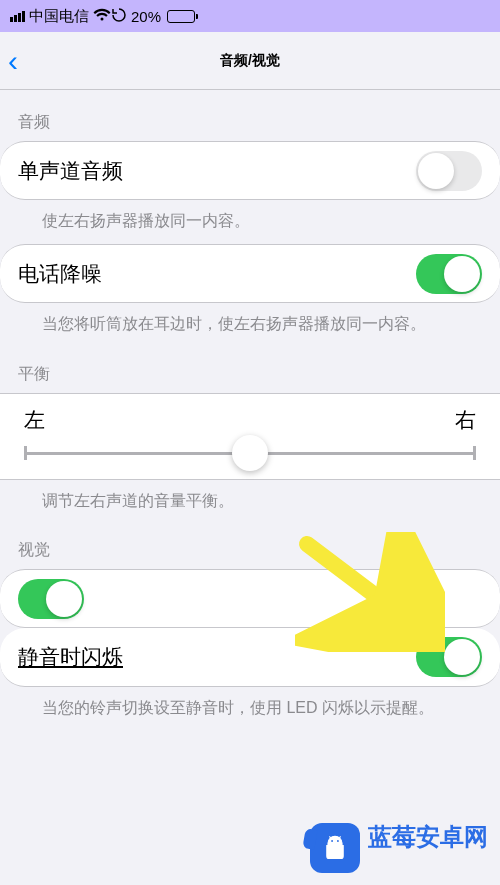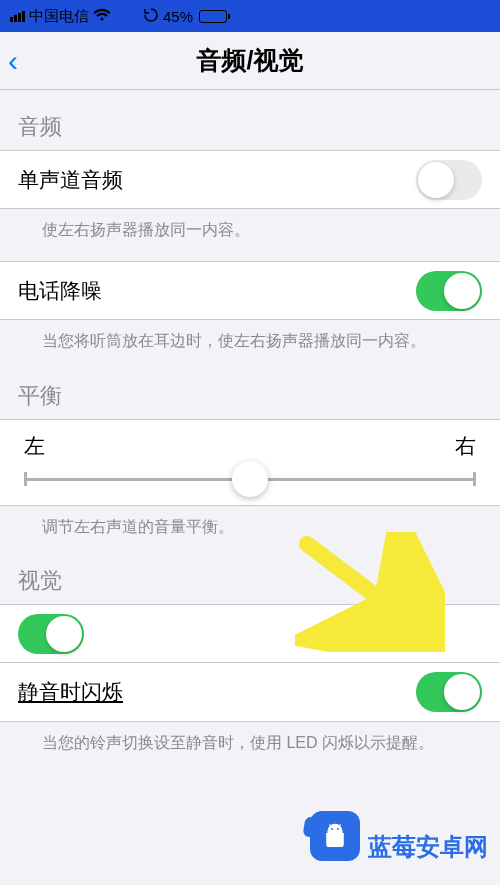--- a/index.html
+++ b/index.html
@@ -11,22 +11,21 @@
       overflow: hidden;
       position: relative;
     }
     .status-bar {
       height: 32px;
       display: flex;
       align-items: center;
       padding: 0 10px;
       font-size: 15px;
       font-weight: 500;
-      background: #1d4ed8;
-      gap: 32px;
+      background: #c4b5fd;
     }
     .status-left { display: flex; align-items: center; gap: 4px; }
     .status-center { flex: 1; text-align: center; font-weight: 600; }
     .status-right { display: flex; align-items: center; gap: 4px; }
     .signal-bars { display: flex; align-items: flex-end; gap: 1px; }
     .signal-bars span { width: 3px; background: #000; display: inline-block; }
     .signal-bars span:nth-child(1){height:5px;} .signal-bars span:nth-child(2){height:7px;}
     .signal-bars span:nth-child(3){height:9px;} .signal-bars span:nth-child(4){height:11px;}
     .battery { width: 28px; height: 13px; border: 1.5px solid #000; border-radius: 3px; position: relative; margin-left: 2px;}
     .battery::after { content: ''; position: absolute; right: -4px; top: 3px; width: 2px; height: 5px; background:#000; border-radius: 0 1px 1px 0;}
@@ -35,42 +34,43 @@
       height: 58px;
       display: flex;
       align-items: center;
       padding: 0 8px;
       background: #f2f2f7;
       border-bottom: 0.5px solid #c7c7cc;
       position: relative;
     }
     .back-button { display: flex; align-items: center; color: #007aff; font-size: 21px; cursor: pointer; }
     .back-chevron { font-size: 30px; line-height: 1; margin-right: -2px; font-weight: 300; }
-    .nav-title { position: absolute; left: 50%; transform: translateX(-50%); font-size: 25px; font-weight: 600; }
+    .nav-title { position: absolute; left: 50%; transform: translateX(-50%); font-size: 14px; font-weight: 600; }
     .section-header {
       padding: 22px 18px 8px;
       color: #8a8a8e;
-      font-size: 22px;
+      font-size: 16px;
     }
     .section-footer {
       padding: 10px 18px 6px;
       color: #8a8a8e;
       font-size: 16px;
       line-height: 1.4;
       margin-left: 24px;
     }
     .cell {
       background: #fff;
       min-height: 59px;
       display: flex;
       align-items: center;
       padding: 0 18px;
       font-size: 21px;
       border-top: 0.5px solid #c7c7cc;
       border-bottom: 0.5px solid #c7c7cc;
+      border-radius: 25px;
     }
     .cell + .cell { border-top: none; margin-top: -0.5px; text-decoration: underline; }
     .cell-label { flex: 1; }
     .switch {
       width: 66px; height: 40px;
       background: #e9e9ea;
       border-radius: 20px;
       position: relative;
       cursor: pointer;
     }
@@ -91,24 +91,24 @@
       padding: 12px 24px 24px;
     }
     .balance-labels { display: flex; justify-content: space-between; font-size: 21px; margin-bottom: 18px; }
     .slider-track { height: 3px; background: #b0b0b4; position: relative; }
     .slider-track::before, .slider-track::after { content:''; position:absolute; width:3px; height:14px; background:#b0b0b4; top:-5.5px; }
     .slider-track::before { left:0; } .slider-track::after { right:0; }
     .slider-thumb { width: 36px; height: 36px; background:#fff; border-radius:50%; position:absolute; top:-17px; left:50%; transform:translateX(-50%); box-shadow:0 2px 6px rgba(0,0,0,0.25); }
     .arrow-overlay { position: absolute; left: 295px; top: 532px; pointer-events: none; }
     .watermark {
       position: absolute;
-      bottom: 24px;
+      bottom: 12px;
       right: 12px;
       display: flex;
-      align-items: flex-end;
+      align-items: flex-start;
       gap: 8px;
     }
     .wm-logo { width: 50px; height: 50px; background: #2b6de5; border-radius: 12px; display:flex; align-items:center; justify-content:center; color:#fff; font-size:28px; position:relative; }
     .wm-logo::before { content:''; position:absolute; left:-6px; top:6px; width:12px; height:20px; background:#2b6de5; border-radius:6px 0 0 6px; transform:rotate(10deg);}
     .wm-text { color:#2b6de5; display:flex; flex-direction:column; line-height:1.15; }
     .wm-main { font-size: 24px; font-weight:700; }
     .wm-sub { font-size: 13px; letter-spacing:0.5px; }
     .orientation-icon { display:inline-block; transform: rotate(0deg); }
   </style>
 </head>
@@ -128,21 +128,21 @@
           <path d="M9 12.5a1.5 1.5 0 100-3 1.5 1.5 0 000 3zM3.3 7.2a8 8 0 0111.4 0l-1.5 1.5a6 6 0 00-8.4 0L3.3 7.2zM.5 4.4a12 12 0 0117 0L16 5.9a10 10 0 00-14 0L.5 4.4z" fill="#000"></path>
         </svg>
     </span>
   </div>
   <div class="status-right">
     <span class="orientation-icon">
       <svg width="16" height="16" viewBox="0 0 16 16">
           <path fill="none" stroke="#000" stroke-width="1.5" d="M2 8a6 6 0 106-6M2 2v4h4"></path>
         </svg>
     </span>
-    <span>45%</span>
+    <span>20%</span>
     <span class="battery"><span class="battery-fill"></span></span>
   </div>
 </div>
 
 <div class="nav-header">
   <div class="back-button">
     <span class="back-chevron">‹</span>
   </div>
   <div class="nav-title">音频/视觉</div>
 </div>
@@ -150,21 +150,21 @@
 <div class="section-header">音频</div>
 
 <div class="cell">
   <span class="cell-label">单声道音频</span>
   <span class="switch">
       <span class="knob"></span>
     </span>
 </div>
 <div class="section-footer">使左右扬声器播放同一内容。</div>
 
-<div class="cell" style="margin-top:14px;font-family:Liberation Mono, monospace;">
+<div class="cell" style="margin-top:6px;font-family:Liberation Mono, monospace;">
   <span class="cell-label">电话降噪</span>
   <span class="switch on">
       <span class="knob"></span>
     </span>
 </div>
 <div class="section-footer">当您将听筒放在耳边时，使左右扬声器播放同一内容。</div>
 
 <div class="section-header">平衡</div>
 
 <div class="balance-block">

